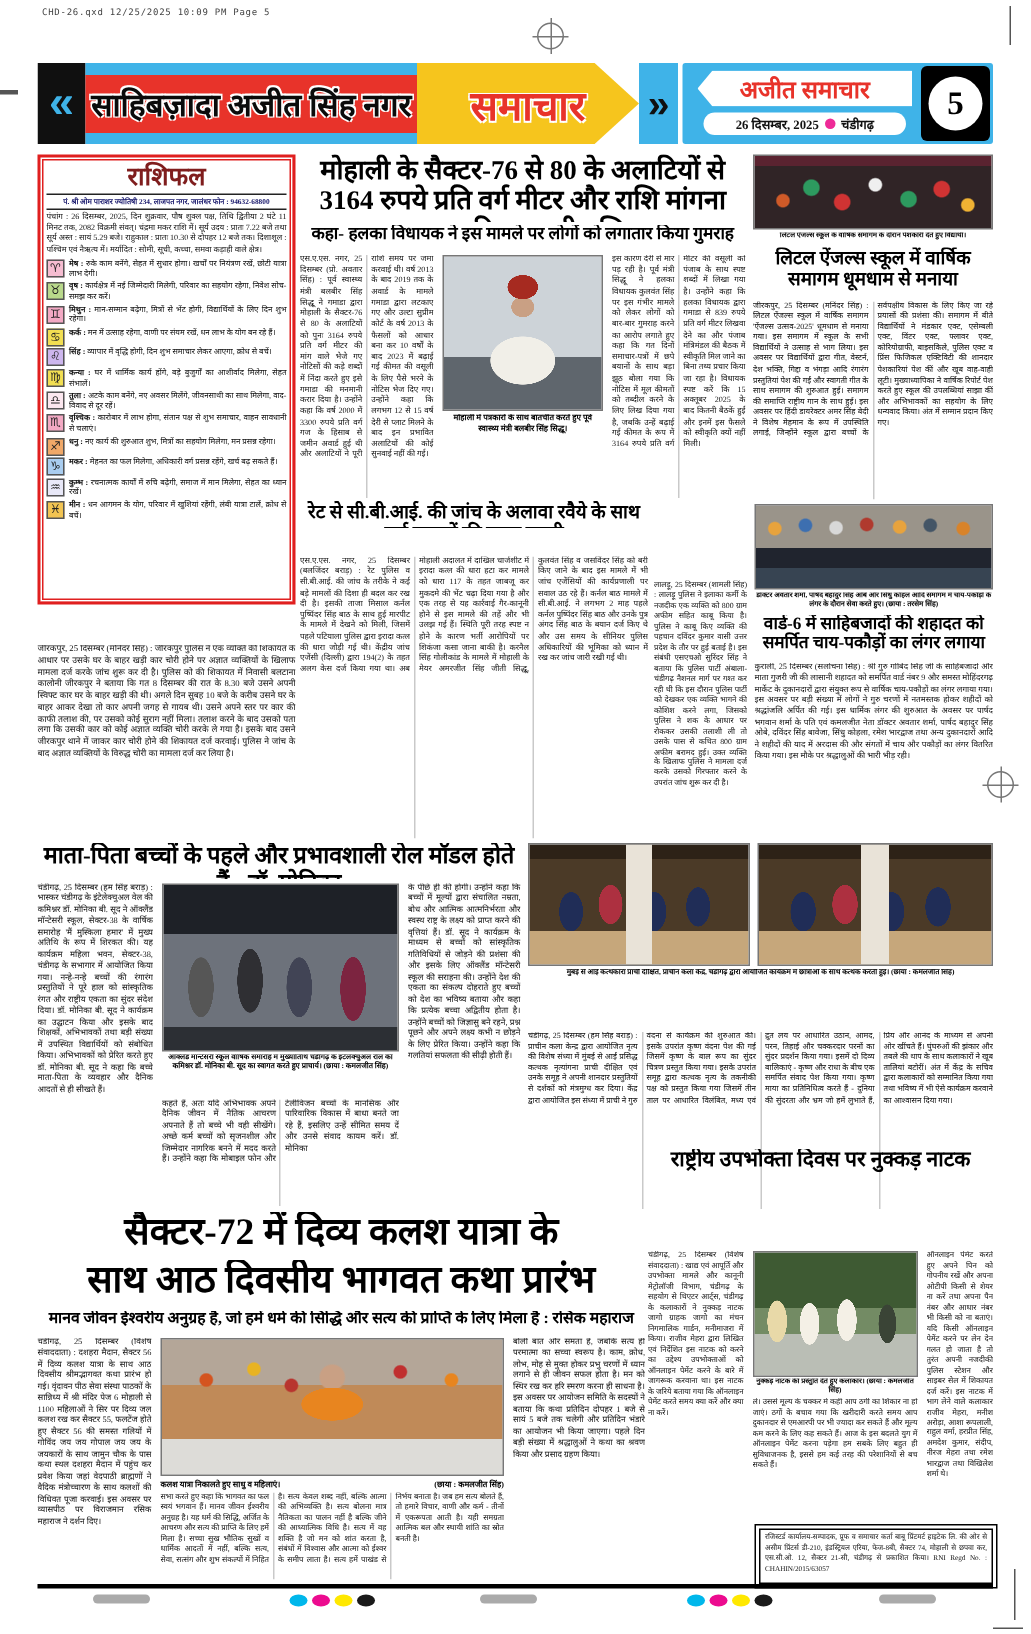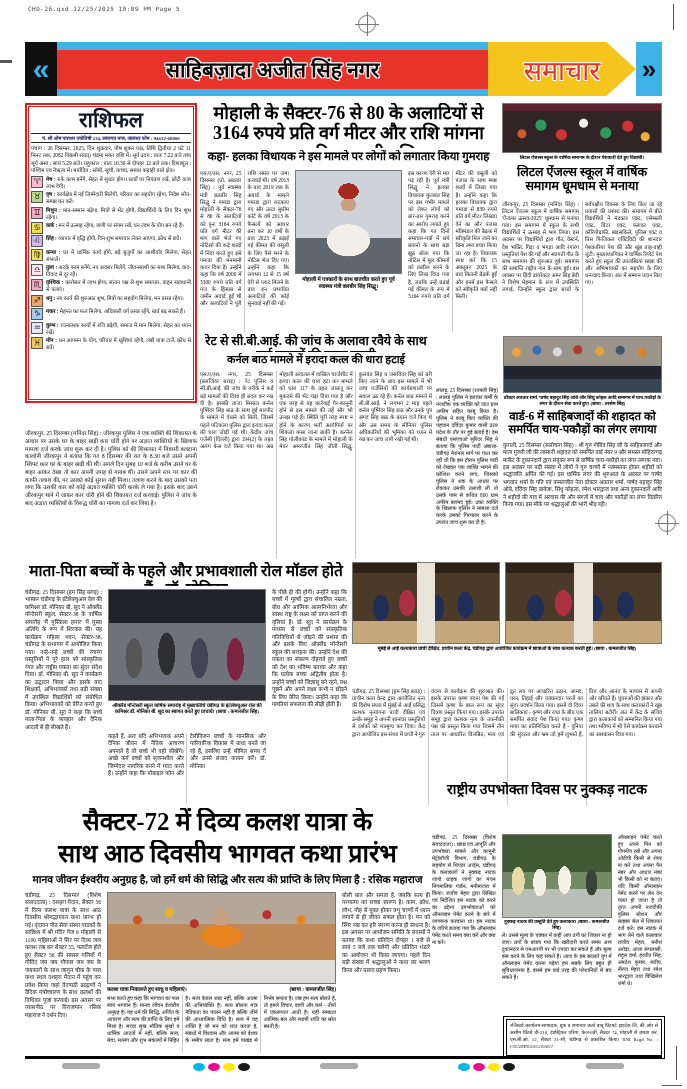--- a/index.html
+++ b/index.html
@@ -22,38 +22,38 @@
 .masthead{display:flex;gap:3px}
 .mh-left{flex:1;display:flex;overflow:hidden}
 .mh-chev{width:32px;background:#101010;color:#3fb3e8;font:700 30px "Liberation Sans",sans-serif;
   display:flex;align-items:center;justify-content:center}
 .mh-band{flex:1;background:linear-gradient(180deg,#3fb3e8 0 8px,#e8332a 8px calc(100% - 7px),#3fb3e8 calc(100% - 7px));
   display:flex;align-items:center;justify-content:center;overflow:hidden}
 .mh-title{font-weight:700;font-size:21px;color:#0b0b0b;white-space:nowrap;
   text-shadow:-1px -1px 0 #fff,1px -1px 0 #fff,-1px 1px 0 #fff,1px 1px 0 #fff}
 .mh-arrow{width:148px;background:#f6c51d;clip-path:polygon(0 0,80% 0,100% 50%,80% 100%,0 100%);
   display:flex;align-items:center;justify-content:center}
-.mh-sub{font-weight:400;font-size:27px;color:#e8332a;
+.mh-sub{font-weight:700;font-size:27px;color:#e8332a;
   text-shadow:-1px -1px 0 #fff,1px -1px 0 #fff,-1px 1px 0 #fff,1px 1px 0 #fff}
 .mh-tail{width:26px;background:#3fb3e8;color:#101010;font:700 26px "Liberation Sans",sans-serif;
   display:flex;align-items:center;justify-content:center}
 .mh-right{position:relative;width:207px;background:#3fb3e8;border-radius:2px}
 .mh-paper{position:absolute;left:10px;right:54px;top:5px;height:24px;background:#fff;
   clip-path:polygon(7% 0,100% 0,100% 100%,7% 100%,0 50%);
   display:flex;align-items:center;justify-content:center;font-weight:700;font-size:16px;color:#e8332a}
 .mh-pill{position:absolute;left:14px;right:58px;bottom:6px;height:15px;background:#fff;border-radius:8px;
   display:flex;align-items:center;justify-content:center;gap:4px;font-weight:700;font-size:8.5px;color:#111}
 .mh-dot{width:7px;height:7px;border-radius:50%;background:#ee2a97;display:inline-block}
 .mh-page{position:absolute;right:2px;top:2px;bottom:2px;width:46px;background:#000;border-radius:4px;
   display:flex;align-items:center;justify-content:center}
 .mh-page-c{width:36px;height:36px;background:#fff;border-radius:50%;display:flex;align-items:center;
   justify-content:center;font-weight:700;font-size:22px;color:#000}
 
 .horo{border:2px solid #e01f1f;box-shadow:inset 0 0 0 1px #fff,inset 0 0 0 2px #e01f1f;padding:4px 4px 2px;overflow:hidden;background:#fff}
-.horo-title{color:#0f172a;font-weight:700;font-size:21px;text-align:center;line-height:1.05}
+.horo-title{color:#7f1d1d;font-weight:700;font-size:17px;text-align:center;line-height:1.05}
 .horo-contact{font-size:4.9px;font-weight:700;text-align:center;color:#16166b;border-top:1px solid #222;
   border-bottom:1px solid #222;padding:1px 0;margin:2px 0}
 .horo-intro{font-size:5.4px;line-height:1.35;text-align:justify;color:#101010;margin-bottom:2px}
 .z-row{display:flex;gap:3px;margin:1.5px 0;align-items:flex-start}
 .z-ic{flex:0 0 12px;height:12px;border:1px solid #555;font-size:8px;line-height:10px;text-align:center;
   color:#222;font-family:"DejaVu Sans",sans-serif}
 .z-tx{font-size:5.3px;line-height:1.3;text-align:justify;color:#101010}
 
 .h{font-weight:700;text-align:center;line-height:1.13;color:#000;overflow:hidden}
 .bt{font-size:5.6px;line-height:1.34;text-align:justify;color:#101010;overflow:hidden}
@@ -137,20 +137,31 @@
     <div class="mh-left">
       <div class="mh-chev">«</div>
       <div class="mh-band">
         <div class="mh-title">साहिबज़ादा अजीत सिंह नगर</div>
       </div>
       <div class="mh-arrow">
         <span class="mh-sub">समाचार</span>
       </div>
       <div class="mh-tail">»</div>
     </div>
+    <div class="mh-right">
+      <div class="mh-paper">अजीत समाचार</div>
+      <div class="mh-pill">
+        <span>26 दिसम्बर, 2025</span>
+        <span class="mh-dot"></span>
+        <span>चंडीगढ़</span>
+      </div>
+      <div class="mh-page">
+        <div class="mh-page-c">5</div>
+      </div>
+    </div>
   </div>
 
   <div class="abs horo" style="left:25px;top:103px;width:172px;height:300px">
     <div class="horo-title">राशिफल</div>
     <div class="horo-contact">पं. श्री ओम पाराशर ज्योतिषी 234, लाजपत नगर, जालंधर फोन : 94632-68800</div>
     <div class="horo-intro">पंचांग : 26 दिसम्बर, 2025, दिन शुक्रवार, पौष शुक्ल पक्ष, तिथि द्वितीया 2 घंटे 11 मिनट तक, 2082 विक्रमी संवत्। चंद्रमा मकर राशि में। सूर्य उदय : प्रातः 7.22 बजे तथा सूर्य अस्त : सायं 5.29 बजे। राहुकाल : प्रातः 10.30 से दोपहर 12 बजे तक। दिशाशूल : पश्चिम एवं नैऋत्य में। मर्यादित : सोमी, सूची, कच्चा, समवा कड़ाही वाले क्षेत्र।</div>
     <div>
         <div class="z-row">
           <span class="z-ic" style="background: rgb(246, 188, 209);">♈</span>
           <div class="z-tx"><b>मेष : </b>रुके काम बनेंगे, सेहत में सुधार होगा। खर्चों पर नियंत्रण रखें, छोटी यात्रा लाभ देगी।</div>
@@ -214,21 +225,20 @@
     </div>
     <div class="bt c2" style="width:92px;height:162px;font-size:5.4px">इस कारण देरी से मार पड़ रही है। पूर्व मंत्री सिद्धू ने हलका विधायक कुलवंत सिंह पर इस गंभीर मामले को लेकर लोगों को बार-बार गुमराह करने का आरोप लगाते हुए कहा कि गत दिनों समाचार-पत्रों में छपे बयानों के साथ बड़ा झूठ बोला गया कि नोटिस में मूल कीमतों को तब्दील करने के लिए लिख दिया गया है, जबकि उन्हें बढ़ाई गई कीमत के रूप में 3164 रुपये प्रति वर्ग मीटर की वसूली को पंजाब के साथ स्पष्ट शब्दों में लिखा गया है। उन्होंने कहा कि हलका विधायक द्वारा गमाडा से 839 रुपये प्रति वर्ग मीटर लिखवा देने का और पंजाब मंत्रिमंडल की बैठक में स्वीकृति मिल जाने का बिना तथ्य प्रचार किया जा रहा है। विधायक स्पष्ट करें कि 15 अक्तूबर 2025 के बाद कितनी बैठकें हुईं और इनमें इस फैसले को स्वीकृति क्यों नहीं मिली।</div>
   </div>
 
   <div class="abs ph ph-dancers" style="left:502px;top:103px;width:160px;height:50px"></div>
   <div class="abs cap" style="left:502px;top:155px;width:160px;height:8px;font-size:4.8px">लिटल ऐंजल्स स्कूल के वार्षिक समागम के दौरान पेशकारी देते हुए विद्यार्थी।</div>
   <div class="abs h" style="left:502px;top:165px;width:160px;height:34px;font-size:12.5px">लिटल ऐंजल्स स्कूल में वार्षिक समागम धूमधाम से मनाया</div>
   <div class="abs bt c2" style="left:502px;top:201px;width:160px;height:132px;font-size:5.3px">जीरकपुर, 25 दिसम्बर (मनिंदर सिंह) : लिटल ऐंजल्स स्कूल में वार्षिक समागम 'ऐंजल्स उत्सव-2025' धूमधाम से मनाया गया। इस समागम में स्कूल के सभी विद्यार्थियों ने उत्साह से भाग लिया। इस अवसर पर विद्यार्थियों द्वारा गीत, वेस्टर्न, देश भक्ति, गिद्दा व भंगड़ा आदि रंगारंग प्रस्तुतियां पेश की गईं और स्वागती गीत के साथ समागम की शुरुआत हुई। समागम की समाप्ति राष्ट्रीय गान के साथ हुई। इस अवसर पर हिंदी डायरेक्टर अमर सिंह बेदी ने विशेष मेहमान के रूप में उपस्थिति लगाई, जिन्होंने स्कूल द्वारा बच्चों के सर्वपक्षीय विकास के लिए किए जा रहे प्रयासों की प्रशंसा की। समागम में बीते विद्यार्थियों ने मंडकार एक्ट, एसेम्बली एक्ट, विंटर एक्ट, फ्लावर एक्ट, कोरियोग्राफी, बाइसकिले, पुलिस एक्ट व प्रिंस फिजिकल एक्टिविटी की शानदार पेशकारियां पेश कीं और खूब वाह-वाही लूटी। मुख्याध्यापिका ने वार्षिक रिपोर्ट पेश करते हुए स्कूल की उपलब्धियां साझा कीं और अभिभावकों का सहयोग के लिए धन्यवाद किया। अंत में सम्मान प्रदान किए गए।</div>
 
   <div class="abs h" style="left:200px;top:334px;width:232px;height:18px;font-size:12.5px">रेट से सी.बी.आई. की जांच के अलावा रवैये के साथ कई मामलों की काया पलटी</div>
-  <div class="abs h" style="left:200px;top:353px;width:232px;height:15px;font-size:11px">कर्नल बाठ मामले में इरादा कत्ल की धारा हटाई</div>
   <div class="abs bt c3" style="left:200px;top:371px;width:232px;height:188px;font-size:5.4px">एस.ए.एस. नगर, 25 दिसम्बर (बलजिंदर बराड़) : रेट पुलिस व सी.बी.आई. की जांच के तरीके ने कई बड़े मामलों की दिशा ही बदल कर रख दी है। इसकी ताजा मिसाल कर्नल पुष्पिंदर सिंह बाठ के साथ हुई मारपीट के मामले में देखने को मिली, जिसमें पहले पटियाला पुलिस द्वारा इरादा कत्ल की धारा जोड़ी गई थी। केंद्रीय जांच एजेंसी (दिल्ली) द्वारा 194(2) के तहत अलग केस दर्ज किया गया था। अब मोहाली अदालत में दाखिल चार्जशीट में इरादा कत्ल की धारा हटा कर मामले को धारा 117 के तहत जाबजू कर मुकदमे की भेंट चढ़ा दिया गया है और एक तरह से यह कार्रवाई गैर-कानूनी होने से इस मामले की तहें और भी उलझ गई हैं। स्थिति पूरी तरह स्पष्ट न होने के कारण भर्ती आरोपियों पर शिकंजा कसा जाना बाकी है। करनैल सिंह गोलीकांड के मामले में मोहाली के मेयर अमरजीत सिंह जीती सिद्धू, कुलवंत सिंह व जसविंदर सिंह को बरी किए जाने के बाद इस मामले में भी जांच एजेंसियों की कार्यप्रणाली पर सवाल उठ रहे हैं। कर्नल बाठ मामले में सी.बी.आई. ने लगभग 2 माह पहले कर्नल पुष्पिंदर सिंह बाठ और उनके पुत्र अंगद सिंह बाठ के बयान दर्ज किए थे और उस समय के सीनियर पुलिस अधिकारियों की भूमिका को ध्यान में रख कर जांच जारी रखी गई थी।</div>
 
   <div class="abs bt" style="left:436px;top:387px;width:62px;height:172px;font-size:5.2px">लालड़ू, 25 दिसम्बर (शामली सिंह) : लालड़ू पुलिस ने इलाका कर्मी के नजदीक एक व्यक्ति को 800 ग्राम अफीम सहित काबू किया है। पुलिस ने काबू किए व्यक्ति की पहचान दविंदर कुमार वासी उत्तर प्रदेश के तौर पर हुई बताई है। इस संबंधी एसएचओ सुरिंदर सिंह ने बताया कि पुलिस पार्टी अंबाला-चंडीगढ़ नैशनल मार्ग पर गश्त कर रही थी कि इस दौरान पुलिस पार्टी को देखकर एक व्यक्ति भागने की कोशिश करने लगा, जिसको पुलिस ने शक के आधार पर रोककर उसकी तलाशी ली तो उसके पास से कथित 800 ग्राम अफीम बरामद हुई। उक्त व्यक्ति के खिलाफ पुलिस ने मामला दर्ज करके उसको गिरफ्तार करने के उपरांत जांच शुरू कर दी है।</div>
 
   <div class="abs ph ph-sikh" style="left:503px;top:336px;width:159px;height:57px"></div>
   <div class="abs cap" style="left:503px;top:395px;width:159px;height:13px;font-size:4.8px">डॉक्टर अवतार शर्मा, पार्षद बहादुर सिंह ओबे और सिंधु कोहल आदि समागम में चाय-पकौड़ों के लंगर के दौरान सेवा करते हुए। (छाया : तरसेम सिंह)</div>
   <div class="abs h" style="left:503px;top:410px;width:159px;height:30px;font-size:11.5px">वार्ड-6 में साहिबजादों की शहादत को समर्पित चाय-पकौड़ों का लंगर लगाया</div>
   <div class="abs bt" style="left:503px;top:442px;width:159px;height:117px;font-size:5.5px">कुराली, 25 दिसम्बर (सलोचना सिंह) : श्री गुरु गोबिंद सिंह जी के साहिबजादों और माता गुजरी जी की लासानी शहादत को समर्पित वार्ड नंबर 9 और समस्त मोहिंदरगढ़ मार्केट के दुकानदारों द्वारा संयुक्त रूप से वार्षिक चाय-पकौड़ों का लंगर लगाया गया। इस अवसर पर बड़ी संख्या में लोगों ने गुरु चरणों में नतमस्तक होकर शहीदों को श्रद्धांजलि अर्पित की गई। इस धार्मिक लंगर की शुरुआत के अवसर पर पार्षद भगवान शर्मा के पति एवं कमलजीत नेता डॉक्टर अवतार शर्मा, पार्षद बहादुर सिंह ओबे, दविंदर सिंह बावेजा, सिंधु कोहला, रमेश भारद्वाज तथा अन्य दुकानदारों आदि ने शहीदों की याद में अरदास की और संगतों में चाय और पकौड़ों का लंगर वितरित किया गया। इस मौके पर श्रद्धालुओं की भारी भीड़ रही।</div>
 
   <div class="abs h" style="left:25px;top:562px;width:322px;height:24px;font-size:15.5px">माता-पिता बच्चों के पहले और प्रभावशाली रोल मॉडल होते हैं : डॉ. मोनिका</div>
@@ -256,21 +266,21 @@
       <div class="ph ph-yatra" style="width:229px;height:92px"></div>
       <div class="cap-row" style="margin:1px 0 2px">
         <span>कलश यात्रा निकालते हुए साधु व महिलाएं।</span>
         <span>(छाया : कमलजीत सिंह)</span>
       </div>
       <div class="bt c3" style="height:58px;font-size:5.2px">सभा करते हुए कहा कि भागवत का फल स्वयं भगवान हैं। मानव जीवन ईश्वरीय अनुग्रह है। यह धर्म की सिद्धि, अर्जित के आचरण और सत्य की प्राप्ति के लिए हमें मिला है। सच्चा सुख भौतिक सुखों व धार्मिक आदतों में नहीं, बल्कि सत्य, सेवा, सत्संग और शुभ संकल्पों में निहित है। सत्य केवल शब्द नहीं, बल्कि आत्मा की अभिव्यक्ति है। सत्य बोलना मात्र नैतिकता का पालन नहीं है बल्कि जीने की आध्यात्मिक विधि है। सत्य में वह शक्ति है जो मन को शांत करता है, संबंधों में विश्वास और आत्मा को ईश्वर के समीप लाता है। सत्य हमें पाखंड से निर्भय बनाता है। जब हम सत्य बोलते हैं, तो हमारे विचार, वाणी और कर्म - तीनों में एकरूपता आती है। यही समग्रता आत्मिक बल और स्थायी शांति का स्रोत बनती है।</div>
     </div>
     <div class="bt" style="width:88px;height:164px">बोली बात और समता है, जबकि सत्य ही परमात्मा का सच्चा स्वरूप है। काम, क्रोध, लोभ, मोह से मुक्त होकर प्रभु चरणों में ध्यान लगाने से ही जीवन सफल होता है। मन को स्थिर रख कर हरि स्मरण करना ही साधना है। इस अवसर पर आयोजन समिति के सदस्यों ने बताया कि कथा प्रतिदिन दोपहर 1 बजे से सायं 5 बजे तक चलेगी और प्रतिदिन भंडारे का आयोजन भी किया जाएगा। पहले दिन बड़ी संख्या में श्रद्धालुओं ने कथा का श्रवण किया और प्रसाद ग्रहण किया।</div>
   </div>
 
-  <div class="abs h" style="left:432px;top:782px;width:230px;height:20px;font-size:14px">राष्ट्रीय उपभोक्ता दिवस पर नुक्कड़ नाटक</div>
+  <div class="abs h" style="left:432px;top:766px;width:230px;height:20px;font-size:14px">राष्ट्रीय उपभोक्ता दिवस पर नुक्कड़ नाटक</div>
   <div class="abs row" style="left:432px;top:834px;width:230px;height:184px">
     <div class="bt" style="width:66px;height:184px;font-size:5.2px">चंडीगढ़, 25 दिसम्बर (विशेष संवाददाता) : खाद्य एवं आपूर्ति और उपभोक्ता मामले और कानूनी मेट्रोलॉजी विभाग, चंडीगढ़ के सहयोग से थिएटर आर्ट्स, चंडीगढ़ के कलाकारों ने नुक्कड़ नाटक जागो ग्राहक जागो का मंचन निगमालिक गार्डन, मनीमाजरा में किया। राजीव मेहरा द्वारा लिखित एवं निर्देशित इस नाटक को करने का उद्देश्य उपभोक्ताओं को ऑनलाइन पेमेंट करने के बारे में जागरूक करवाना था। इस नाटक के जरिये बताया गया कि ऑनलाइन पेमेंट करते समय क्या करें और क्या ना करें।</div>
     <div style="width:110px">
       <div class="ph ph-natak" style="width:110px;height:84px"></div>
       <div class="cap" style="height:12px;margin:1px 0;font-size:4.8px">नुक्कड़ नाटक की प्रस्तुति देते हुए कलाकार। (छाया : कमलजीत सिंह)</div>
       <div class="bt" style="height:84px;font-size:5.2px">लें। उससे मूल्य के चक्कर में कहीं आप ठगी का शिकार ना हो जाएं। ठगों के बचाव गया कि खरीदारी करते समय आप दुकानदार से एमआरपी पर भी ज्यादा कर सकते हैं और मूल्य कम करने के लिए कह सकते हैं। आज के इस बदलते युग में ऑनलाइन पेमेंट करना पड़ेगा हम सबके लिए बहुत ही सुविधाजनक है, इससे हम कई तरह की परेशानियों से बच सकते हैं।</div>
     </div>
     <div class="bt" style="width:46px;height:184px;font-size:5.2px">ऑनलाइन पेमेंट करते हुए अपने पिन को गोपनीय रखें और अपना ओटीपी किसी से शेयर ना करें तथा अपना पैन नंबर और आधार नंबर भी किसी को ना बताएं। यदि किसी ऑनलाइन पेमेंट करने पर लेन देन गलत हो जाता है तो तुरंत अपनी नजदीकी पुलिस स्टेशन और साइबर सेल में शिकायत दर्ज करें। इस नाटक में भाग लेने वाले कलाकार राजीव मेहरा, मनीश अरोड़ा, आशा रूपलाली, राहुल वर्मा, हरप्रीत सिंह, अमदेश कुमार, संदीप, नीरज मेहरा तथा रमेश भारद्वाज तथा विखिलेश शर्मा थे।</div>
   </div>
 

